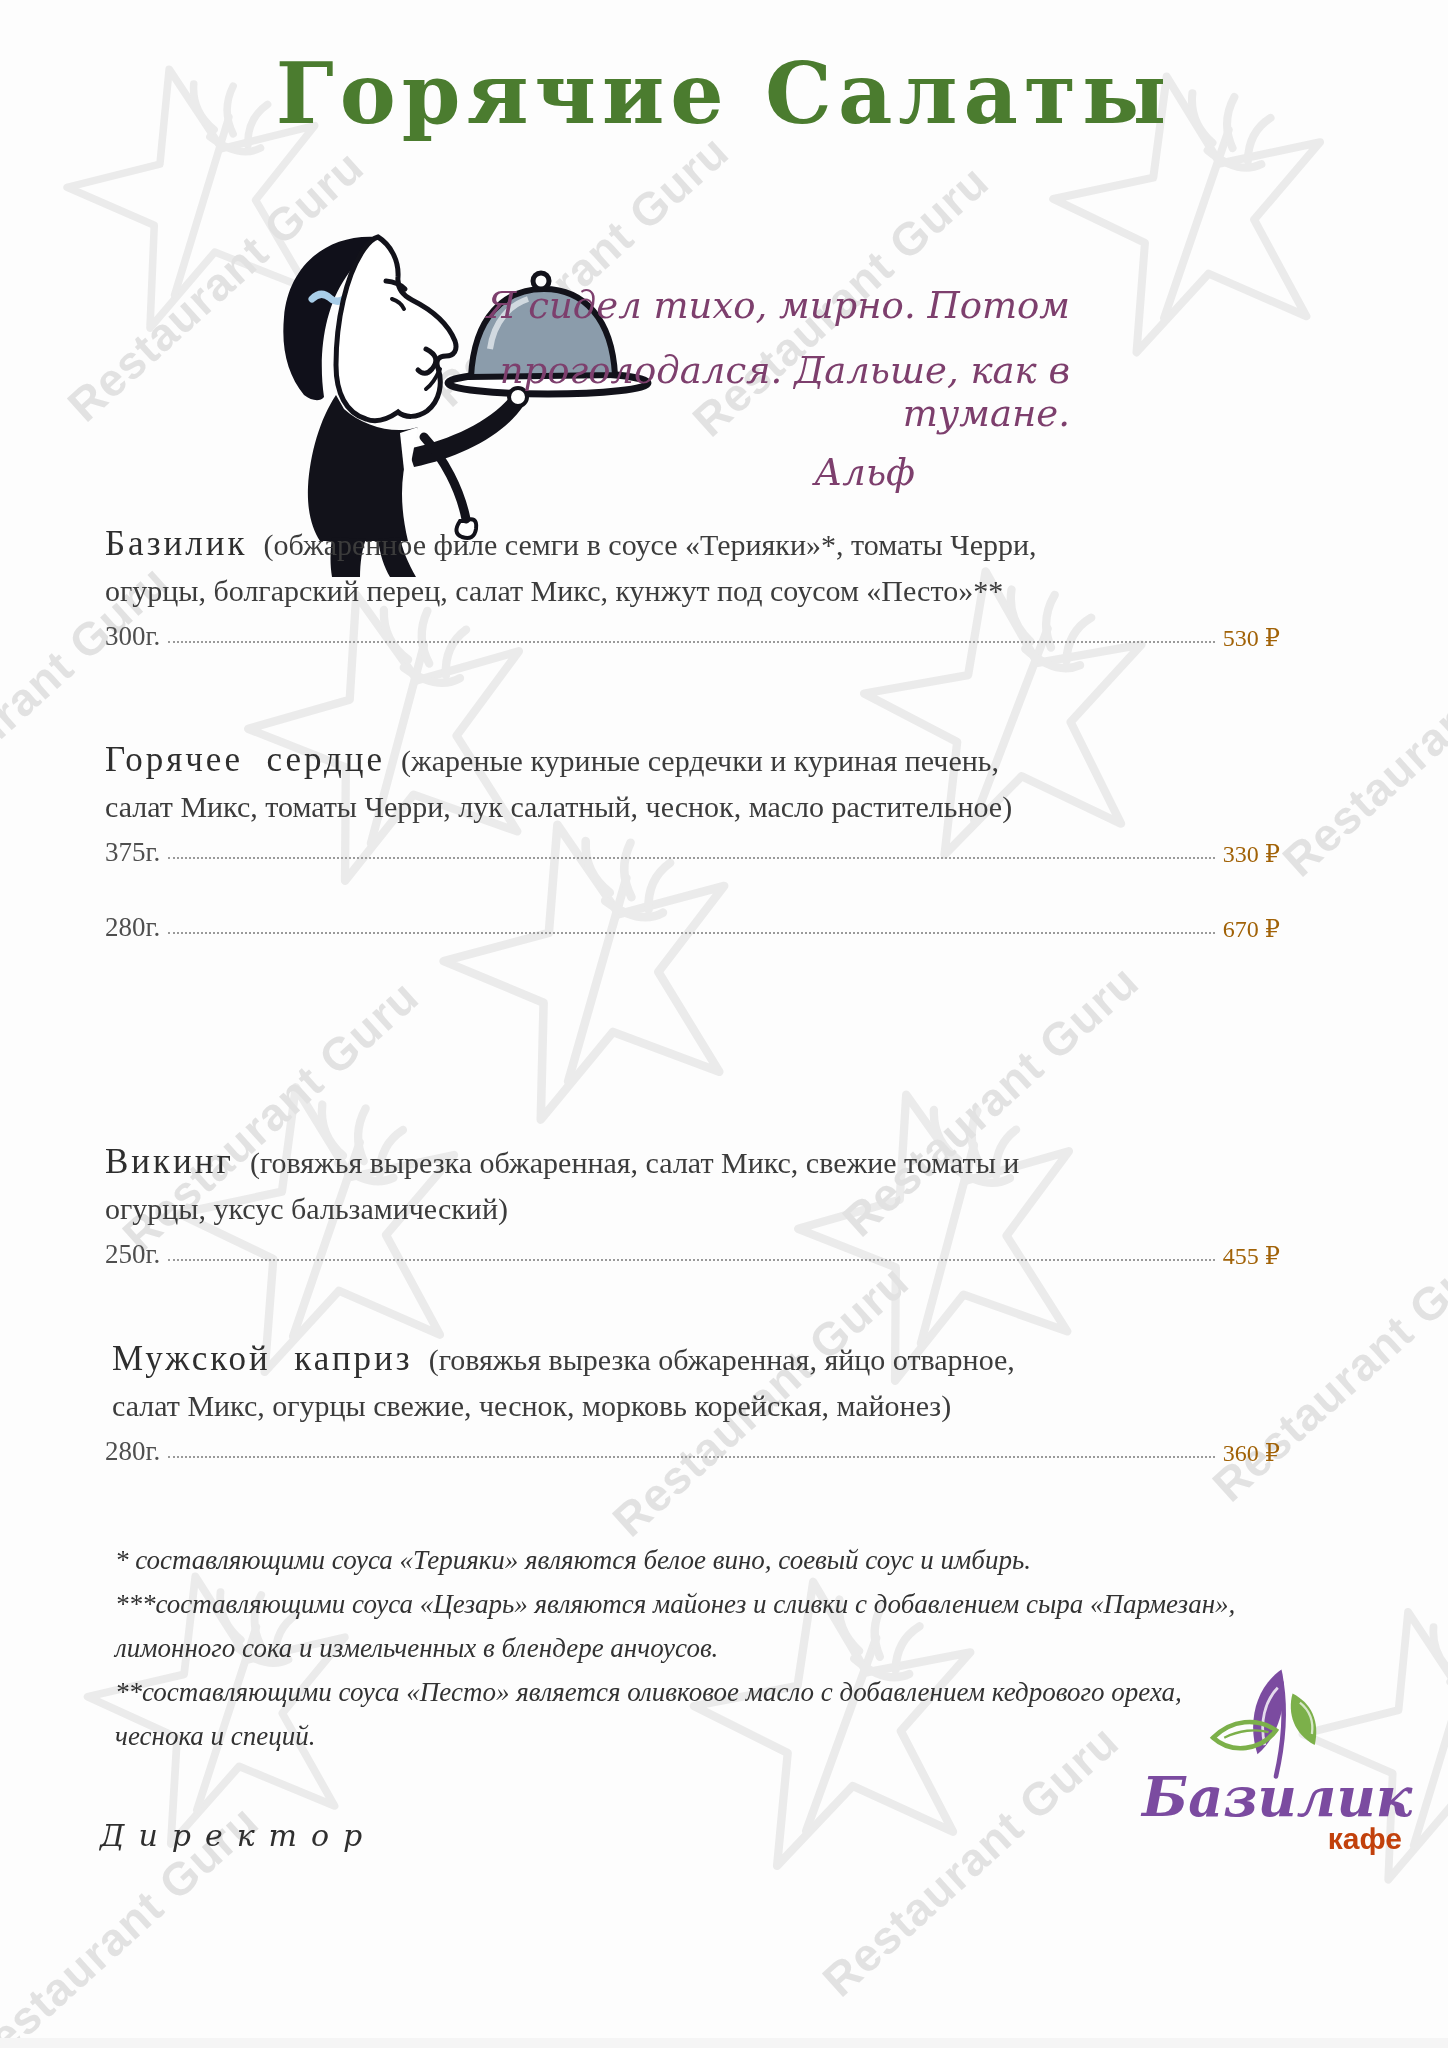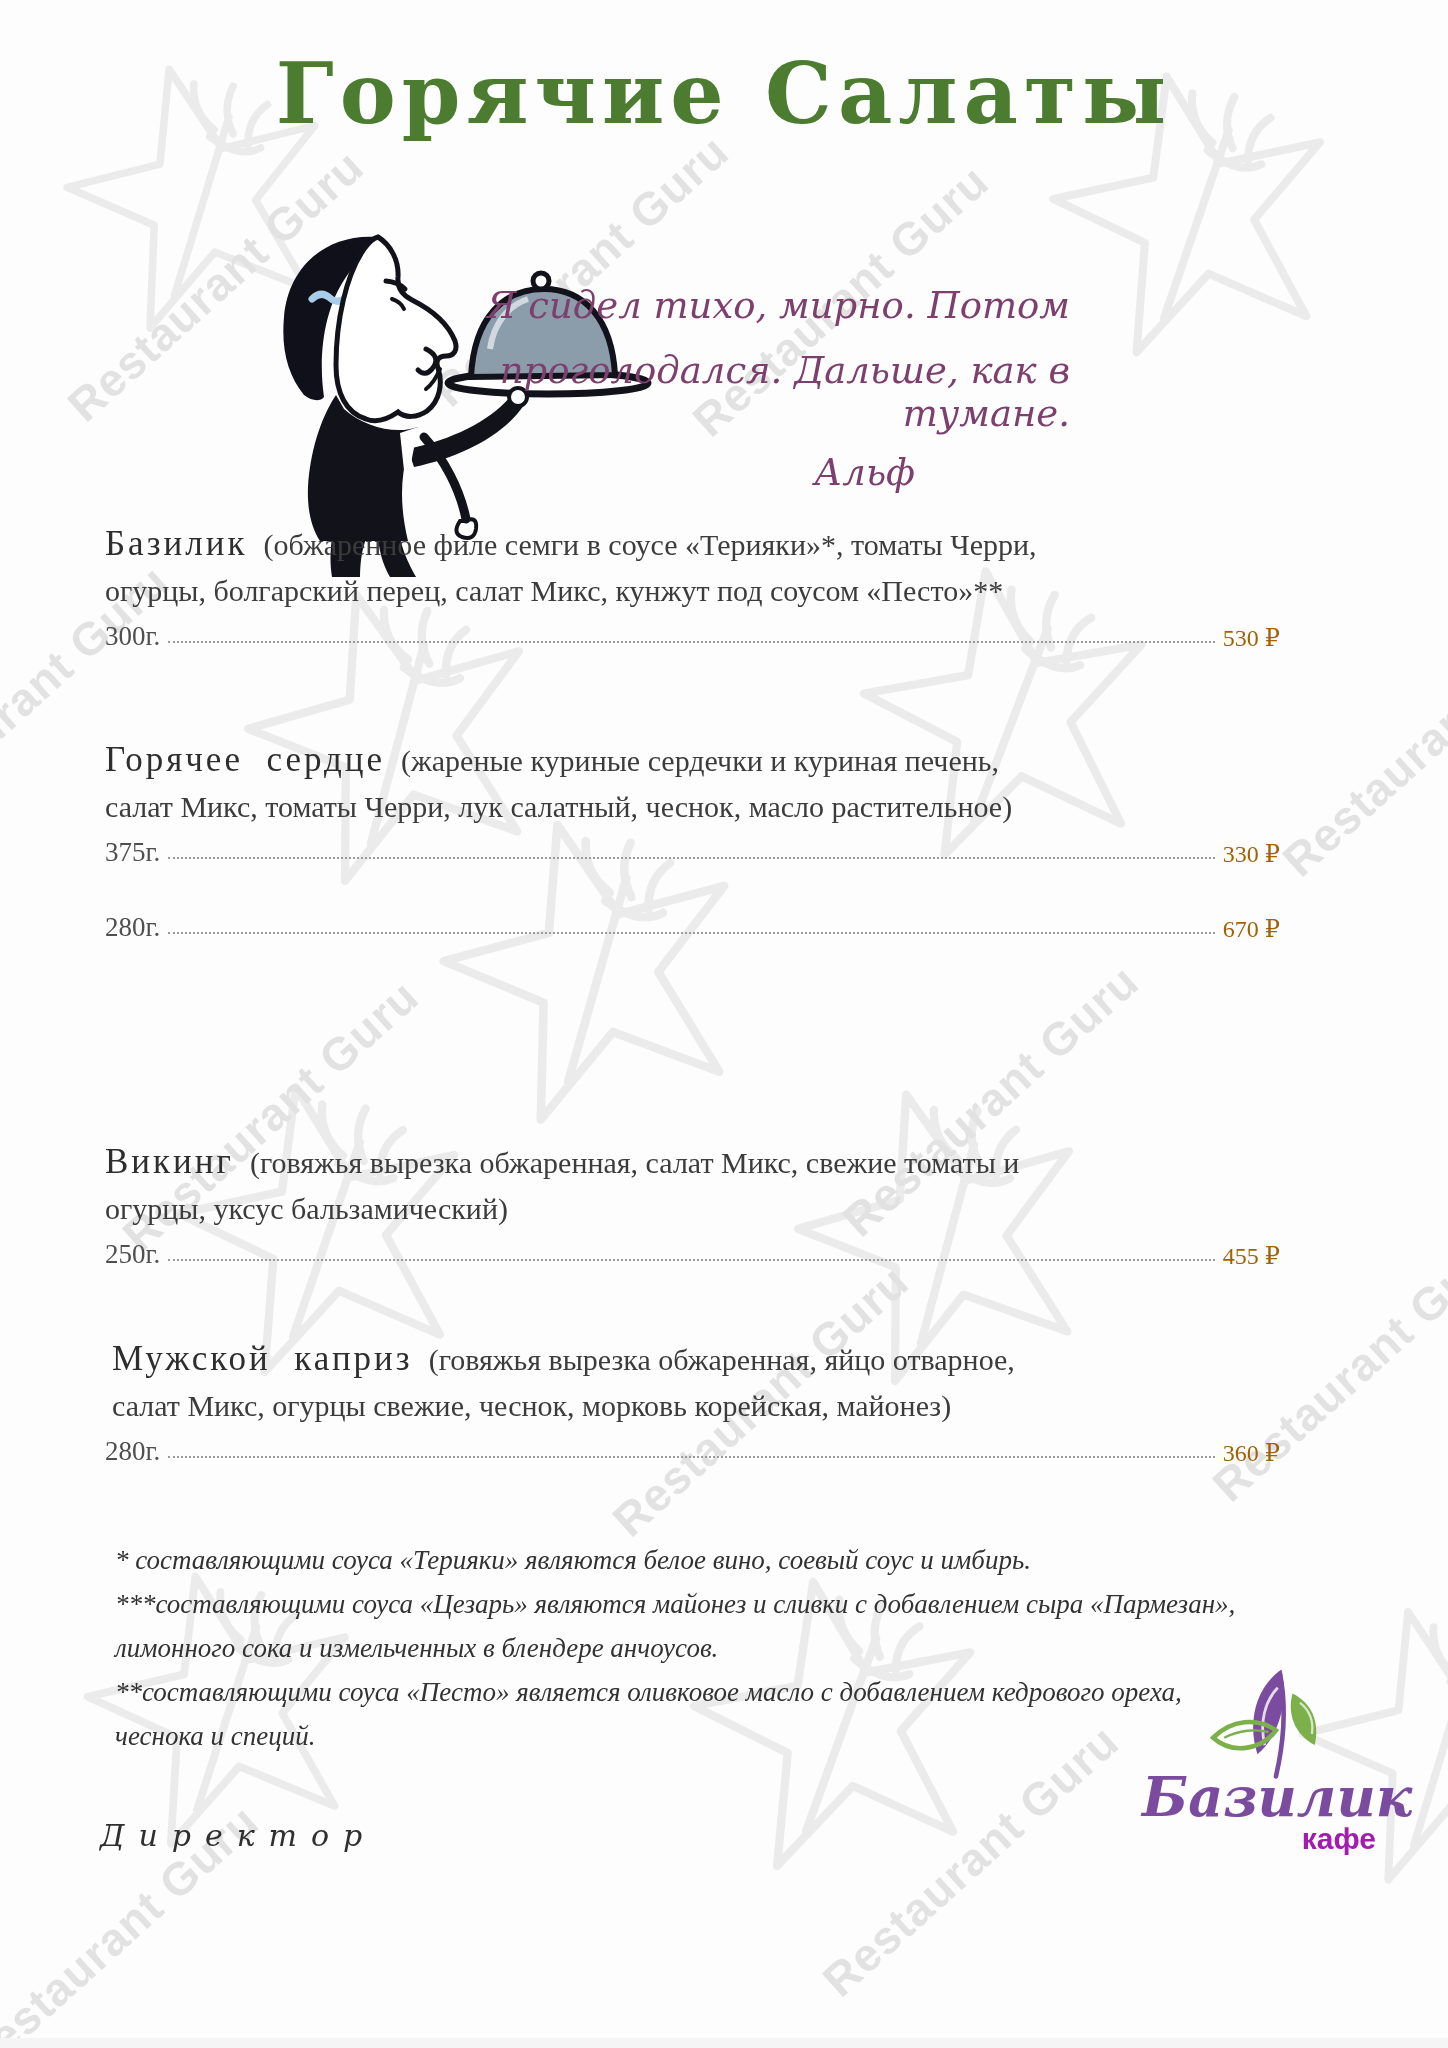--- a/index.html
+++ b/index.html
@@ -56,21 +56,21 @@
   }
   
   .logo{position:absolute;left:1142px;top:1662px;width:260px;text-align:left;}
   .logo-leaves{display:block;width:170px;height:120px;margin-left:48px;}
   .logo-name{
     font-family:"DejaVu Serif","Liberation Serif",serif;font-weight:bold;font-style:italic;
     font-size:54px;color:#7b4ba0;line-height:54px;margin-top:-12px;
   }
   .logo-subtitle{
     font-family:"Liberation Sans","DejaVu Sans",sans-serif;font-weight:bold;
-    font-size:30px;color:#a21caf;text-align:right;margin-right:26px;margin-top:-2px;
+    font-size:30px;color:#c2410c;text-align:right;margin-top:-2px;
   }
   .bottom-strip{position:absolute;left:0;bottom:0;width:100%;height:10px;background:#f5f5f5;}
 </style>
 </head>
 <body>
 
 <div class="page">
 
   <svg width="0" height="0" style="position:absolute">
     <symbol id="star-fork" viewBox="0 0 100 100">

